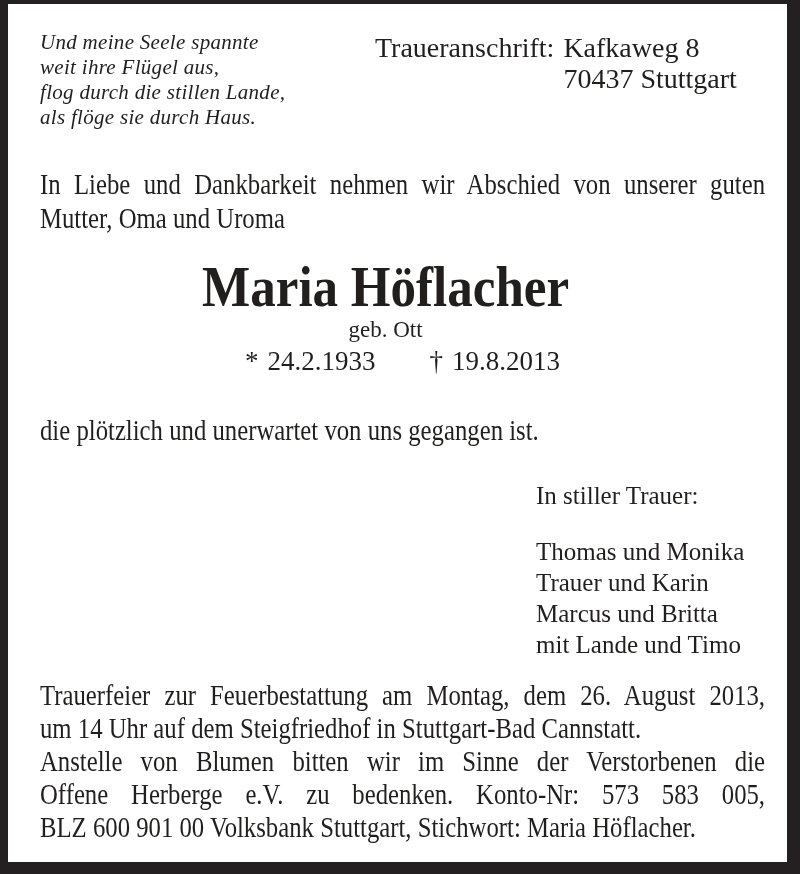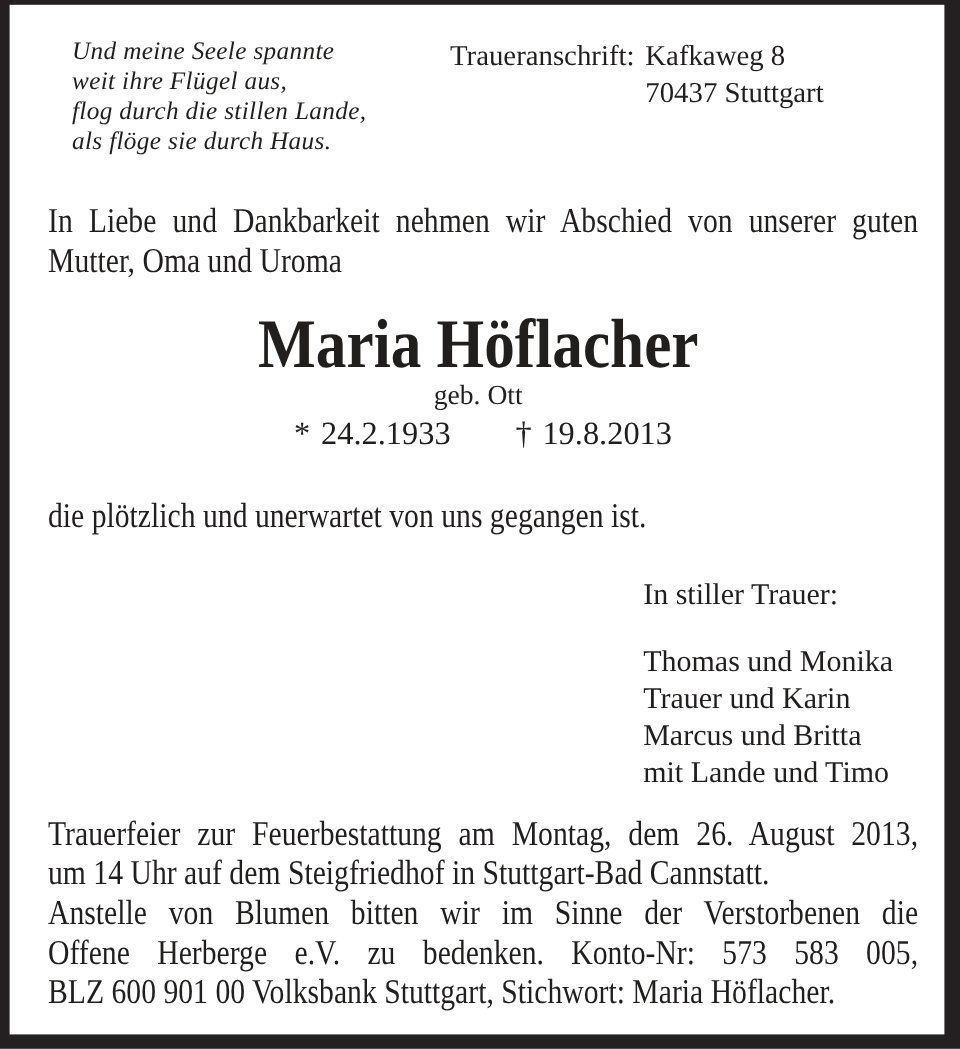--- a/index.html
+++ b/index.html
@@ -18,28 +18,27 @@
   }
   .abs { position: absolute; }
 
   
   .poem {
     left: 32px; top: 26px;
     font-style: italic;
     font-size: 21px;
     line-height: 25px;
     letter-spacing: 0.3px;
-    margin-left: 20px;
   }
 
   
   .address {
     left: 367px; top: 28px;
     display: flex;
-    font-size: 24px;
+    font-size: 28px;
     line-height: 31px;
   }
   .address .label { white-space: nowrap; }
   .address .addr-lines { margin-left: 9px; }
   .address .addr-lines div { white-space: nowrap; }
 
   
   .cond {
     width: 850px;
     transform: scaleX(0.853);
@@ -50,21 +49,21 @@
   .cond .ln { white-space: nowrap; }
   .cond .ln.j {
     white-space: normal;
     text-align: justify;
     text-align-last: justify;
   }
 
   .intro { left: 32px; top: 163px; }
 
   
-  .center-col { left: 28px; width: 725px; text-align: center; }
+  .center-col { left: 15px; width: 725px; text-align: center; }
   .deceased-name { top: 252px; font-size: 58px; font-weight: bold; line-height: 62px; }
   .deceased-name span {
     display: inline-block;
     transform: scaleX(0.88);
     transform-origin: 50% 50%;
     white-space: nowrap;
   }
   .maiden { top: 312px; font-size: 23px; line-height: 28px; }
   .dates {
     top: 341px; left: 32px; width: 725px;

